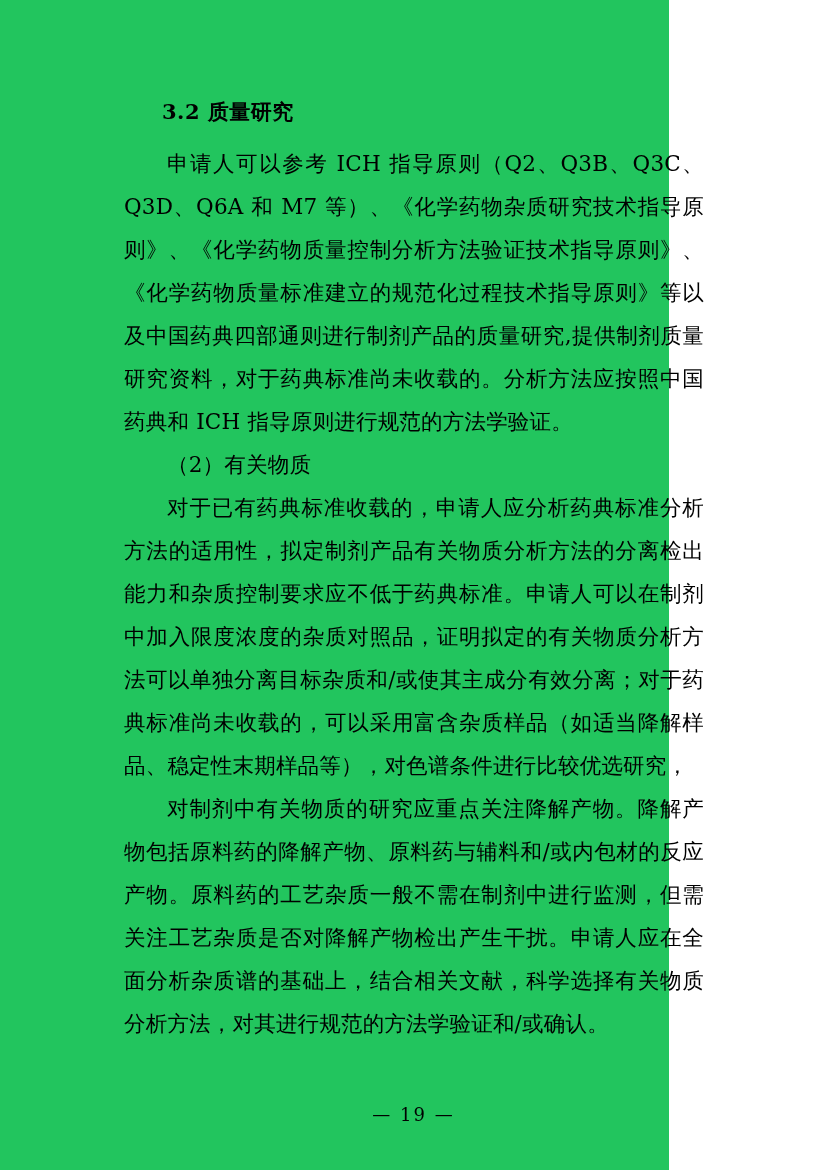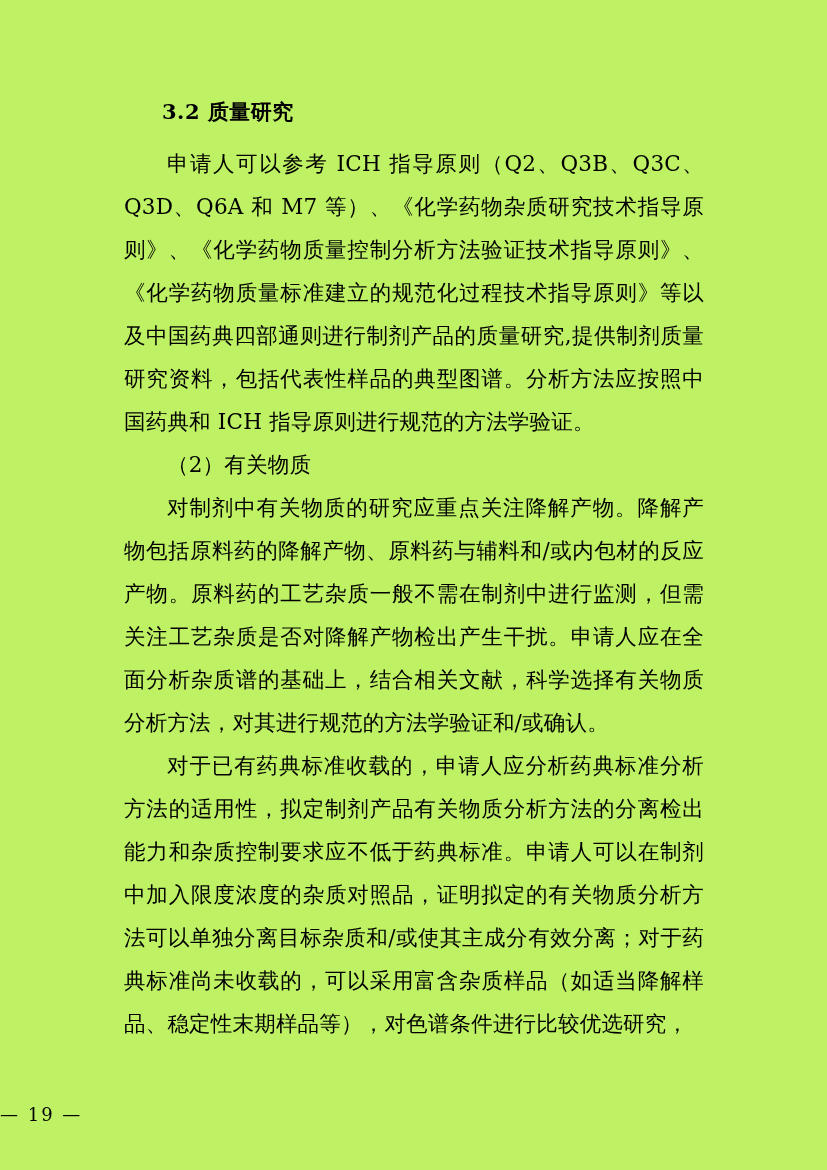--- a/index.html
+++ b/index.html
@@ -12,23 +12,23 @@
     height: 1170px;
     position: relative;
     font-family: "DejaVu Serif", "Liberation Serif", serif;
     color: #000000;
     overflow: hidden;
   }
   .page {
     position: absolute;
     left: 0;
     top: 0;
-    width: 827px;
+    width: 669px;
     height: 1170px;
-    background: #bef264;
+    background: #22c55e;
   }
   .content {
     position: absolute;
     left: 124px;
     top: 96px;
     width: 580px;
   }
   .heading {
     font-size: 21px;
     font-weight: bold;
@@ -49,30 +49,31 @@
     font-family: "DejaVu Serif", "Liberation Serif", serif;
   }
   p.para.sub {
     text-indent: 43px;
   }
   .footer {
     position: absolute;
     left: 0;
     top: 1104px;
     width: 827px;
+    text-align: center;
     font-size: 18px;
     letter-spacing: 2px;
     font-family: "DejaVu Serif", "Liberation Serif", serif;
   }
 </style>
 </head>
 <body>
 
 <div class="page">
   <div class="content">
     <h2 class="heading">3.2 质量研究</h2>
-    <p class="para">申请人可以参考 ICH 指导原则（Q2、Q3B、Q3C、Q3D、Q6A 和 M7 等）、《化学药物杂质研究技术指导原则》、《化学药物质量控制分析方法验证技术指导原则》、《化学药物质量标准建立的规范化过程技术指导原则》等以及中国药典四部通则进行制剂产品的质量研究,提供制剂质量研究资料，包括代表性样品的典型图谱。分析方法应按照中国药典和 ICH 指导原则进行规范的方法学验证。</p>
+    <p class="para">申请人可以参考 ICH 指导原则（Q2、Q3B、Q3C、Q3D、Q6A 和 M7 等）、《化学药物杂质研究技术指导原则》、《化学药物质量控制分析方法验证技术指导原则》、《化学药物质量标准建立的规范化过程技术指导原则》等以及中国药典四部通则进行制剂产品的质量研究,提供制剂质量研究资料，对于药典标准尚未收载的。分析方法应按照中国药典和 ICH 指导原则进行规范的方法学验证。</p>
     <p class="para sub">（2）有关物质</p>
+    <p class="para">对于已有药典标准收载的，申请人应分析药典标准分析方法的适用性，拟定制剂产品有关物质分析方法的分离检出能力和杂质控制要求应不低于药典标准。申请人可以在制剂中加入限度浓度的杂质对照品，证明拟定的有关物质分析方法可以单独分离目标杂质和/或使其主成分有效分离；对于药典标准尚未收载的，可以采用富含杂质样品（如适当降解样品、稳定性末期样品等），对色谱条件进行比较优选研究，</p>
     <p class="para">对制剂中有关物质的研究应重点关注降解产物。降解产物包括原料药的降解产物、原料药与辅料和/或内包材的反应产物。原料药的工艺杂质一般不需在制剂中进行监测，但需关注工艺杂质是否对降解产物检出产生干扰。申请人应在全面分析杂质谱的基础上，结合相关文献，科学选择有关物质分析方法，对其进行规范的方法学验证和/或确认。</p>
-    <p class="para">对于已有药典标准收载的，申请人应分析药典标准分析方法的适用性，拟定制剂产品有关物质分析方法的分离检出能力和杂质控制要求应不低于药典标准。申请人可以在制剂中加入限度浓度的杂质对照品，证明拟定的有关物质分析方法可以单独分离目标杂质和/或使其主成分有效分离；对于药典标准尚未收载的，可以采用富含杂质样品（如适当降解样品、稳定性末期样品等），对色谱条件进行比较优选研究，</p>
   </div>
   <div class="footer">— 19 —</div>
 </div>
 
 </body></html>

